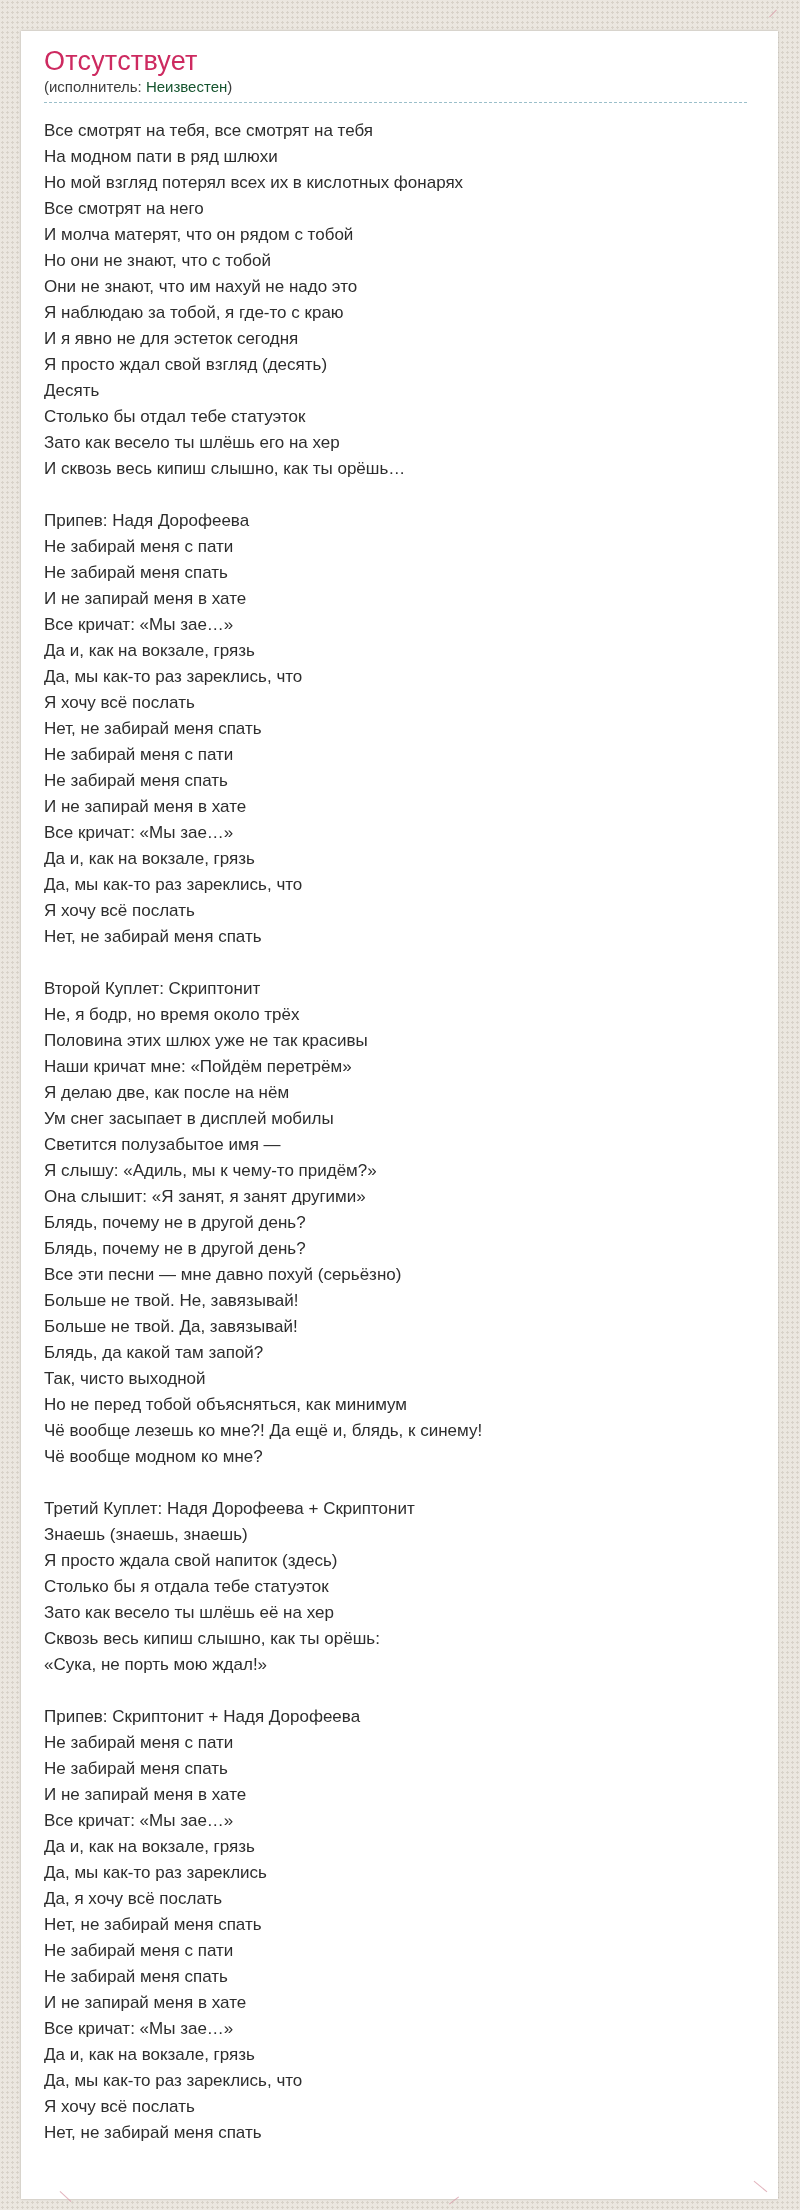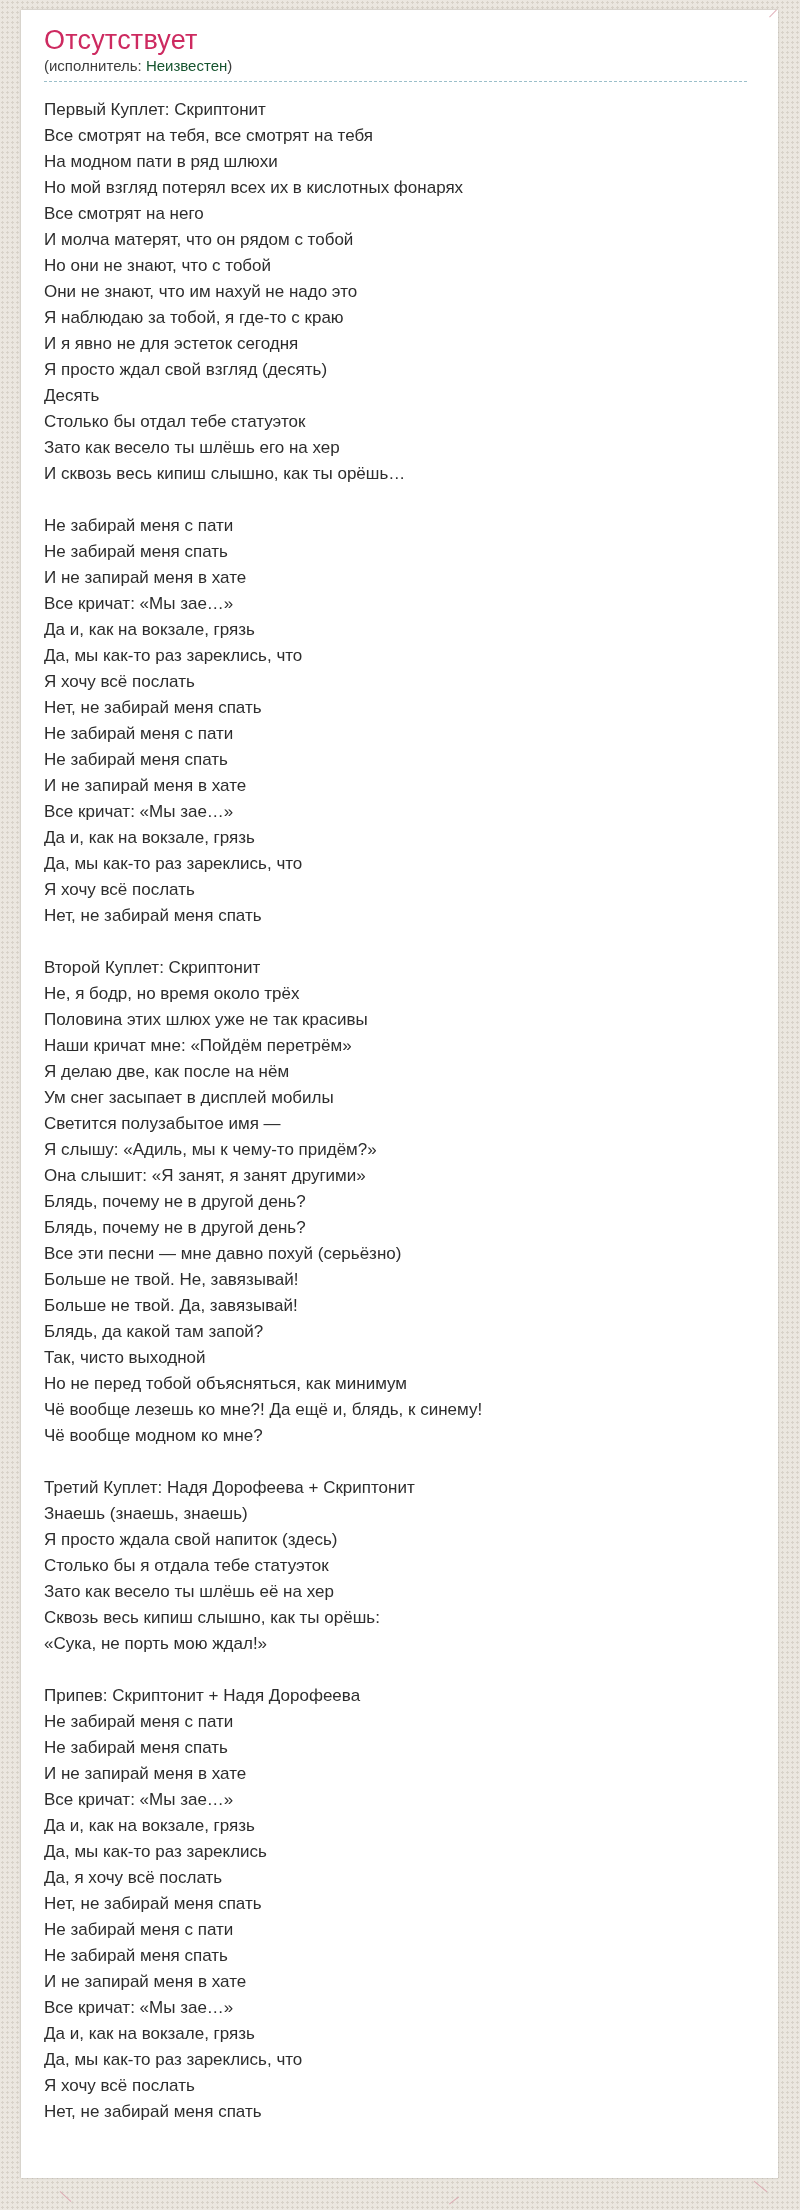--- a/index.html
+++ b/index.html
@@ -11,21 +11,21 @@
   }
   body {
     position: relative;
     background-color: #ebe7e0;
     background-image: radial-gradient(rgba(200,193,182,0.55) 1px, transparent 1.2px);
     background-size: 5px 5px;
   }
   .card {
     position: absolute;
     left: 21px;
-    top: 10px;
+    top: 31px;
     width: 757px;
     min-height: 2168px;
     background: #ffffff;
     box-shadow: 0 0 2px rgba(120,115,105,0.5);
     padding: 14px 31px 28px 23px;
   }
   .page-title {
     color: #cd2a60;
     font-size: 27px;
     font-weight: 400;
@@ -68,37 +68,37 @@
 </head>
 <body>
 
 <div class="card">
   <h1 class="page-title">Отсутствует</h1>
 
   <div class="artist-line"><span>(исполнитель:</span> <a class="artist-link">Неизвестен</a><span>)</span></div>
 
   <div class="lyrics" id="lyrics">
       <div class="stanza">
-        <p class="line">Первый Куплет: Скриптонит</p>
         <p class="line">Все смотрят на тебя, все смотрят на тебя</p>
         <p class="line">На модном пати в ряд шлюхи</p>
         <p class="line">Но мой взгляд потерял всех их в кислотных фонарях</p>
         <p class="line">Все смотрят на него</p>
         <p class="line">И молча матерят, что он рядом с тобой</p>
         <p class="line">Но они не знают, что с тобой</p>
         <p class="line">Они не знают, что им нахуй не надо это</p>
         <p class="line">Я наблюдаю за тобой, я где-то с краю</p>
         <p class="line">И я явно не для эстеток сегодня</p>
         <p class="line">Я просто ждал свой взгляд (десять)</p>
         <p class="line">Десять</p>
         <p class="line">Столько бы отдал тебе статуэток</p>
         <p class="line">Зато как весело ты шлёшь его на хер</p>
         <p class="line">И сквозь весь кипиш слышно, как ты орёшь…</p>
       </div>
       <div class="stanza">
+        <p class="line">Припев: Надя Дорофеева</p>
         <p class="line">Не забирай меня с пати</p>
         <p class="line">Не забирай меня спать</p>
         <p class="line">И не запирай меня в хате</p>
         <p class="line">Все кричат: «Мы зае…»</p>
         <p class="line">Да и, как на вокзале, грязь</p>
         <p class="line">Да, мы как-то раз зареклись, что</p>
         <p class="line">Я хочу всё послать</p>
         <p class="line">Нет, не забирай меня спать</p>
         <p class="line">Не забирай меня с пати</p>
         <p class="line">Не забирай меня спать</p>

